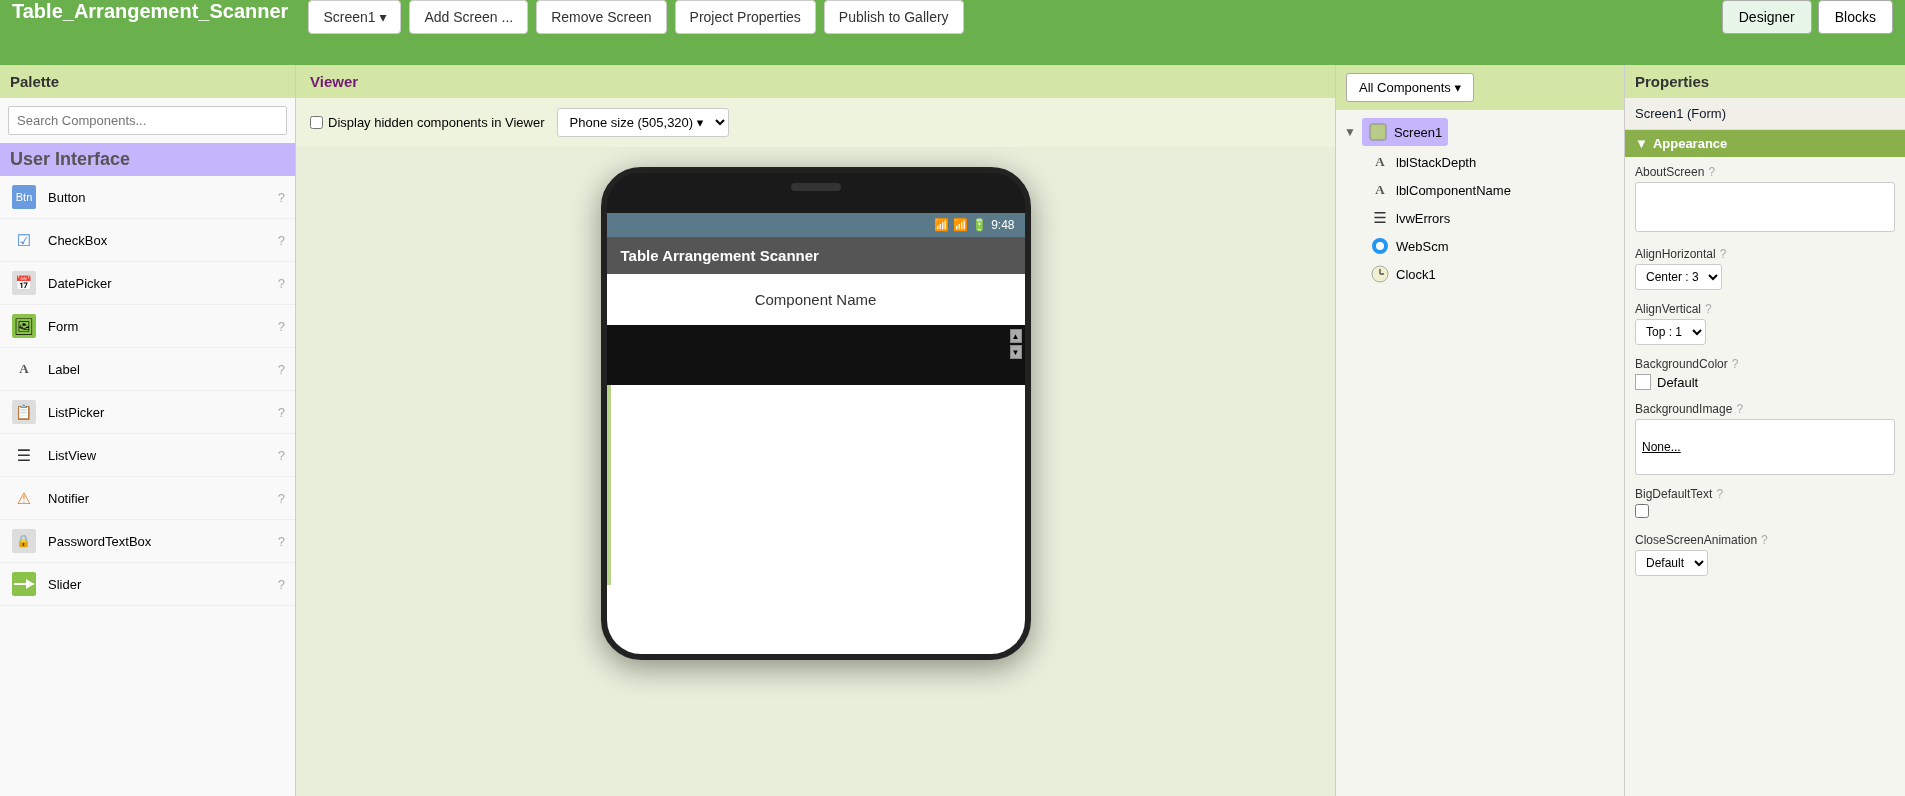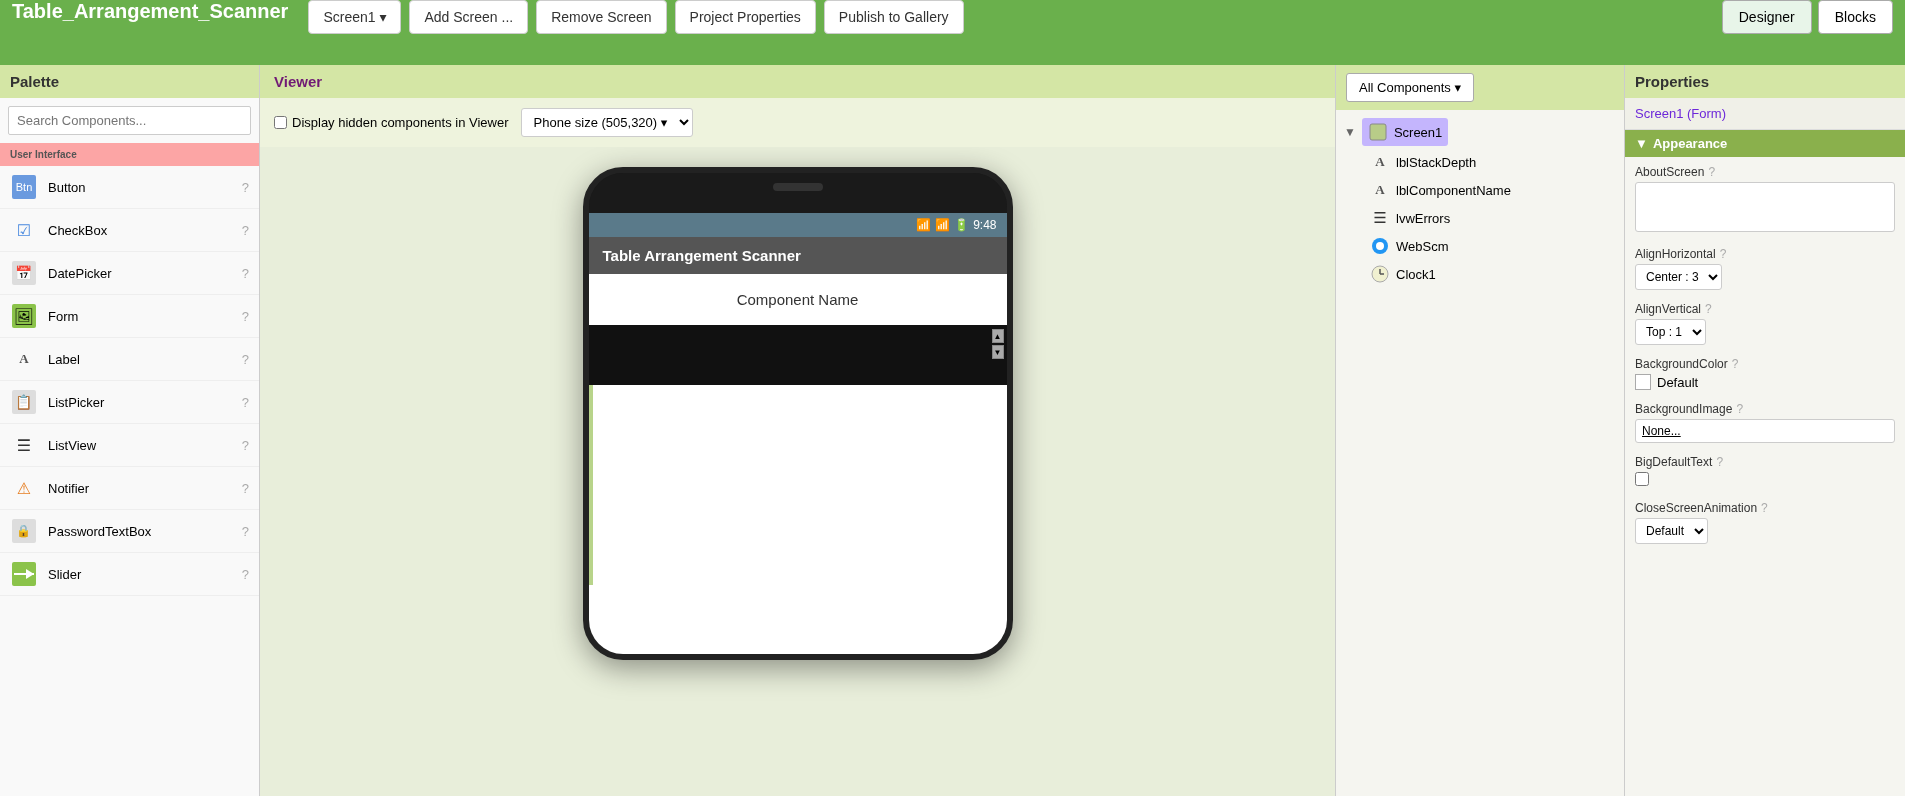--- a/index.html
+++ b/index.html
@@ -64,21 +64,21 @@
     }
 
     
     #main {
       display: flex;
       height: calc(796px - 65px);
     }
 
     
     #palette {
-      width: 260px;
+      width: 296px;
       background: #f9f9f9;
       border-right: 1px solid #ccc;
       display: flex;
       flex-direction: column;
       overflow: hidden;
     }
     #palette-header {
       background: #d4e6a5;
       padding: 8px 10px;
       font-size: 15px;
@@ -87,23 +87,23 @@
     }
     #search-components {
       width: calc(100% - 16px);
       margin: 8px;
       padding: 6px 8px;
       border: 1px solid #ccc;
       border-radius: 2px;
       font-size: 13px;
     }
     #palette-section-header {
-      background: #fca5a5;
+      background: #c4b5fd;
       padding: 6px 10px;
-      font-size: 10px;
+      font-size: 18px;
       font-weight: bold;
       color: #555;
     }
     .palette-item {
       display: flex;
       align-items: center;
       padding: 7px 10px;
       border-bottom: 1px solid #eee;
       cursor: pointer;
     }
@@ -324,21 +324,21 @@
     #properties-header {
       background: #d4e6a5;
       padding: 8px 10px;
       font-size: 15px;
       font-weight: bold;
       color: #333;
     }
     #properties-screen-label {
       padding: 8px 10px;
       font-size: 13px;
-      color: #6d28d9;
+      color: #0f172a;
       background: #f0f0e8;
       border-bottom: 1px solid #ddd;
     }
     #properties-appearance-header {
       background: #8ab04c;
       color: white;
       padding: 6px 10px;
       font-size: 13px;
       font-weight: bold;
       display: flex;
@@ -392,21 +392,21 @@
       width: 16px;
       height: 16px;
       border: 1px solid #aaa;
       background: white;
       display: inline-block;
     }
     .prop-input {
       width: 100%;
       border: 1px solid #ccc;
       border-radius: 3px;
-      padding: 4px 6px;
+      padding: 20px 6px;
       font-size: 12px;
       text-decoration: underline;
     }
     .prop-checkbox {
       width: 14px;
       height: 14px;
     }
 
     
     .icon-button { background: #6a9adf; color: white; font-size: 11px; display: flex; align-items: center; justify-content: center; width: 24px; height: 24px; border-radius: 2px; }

